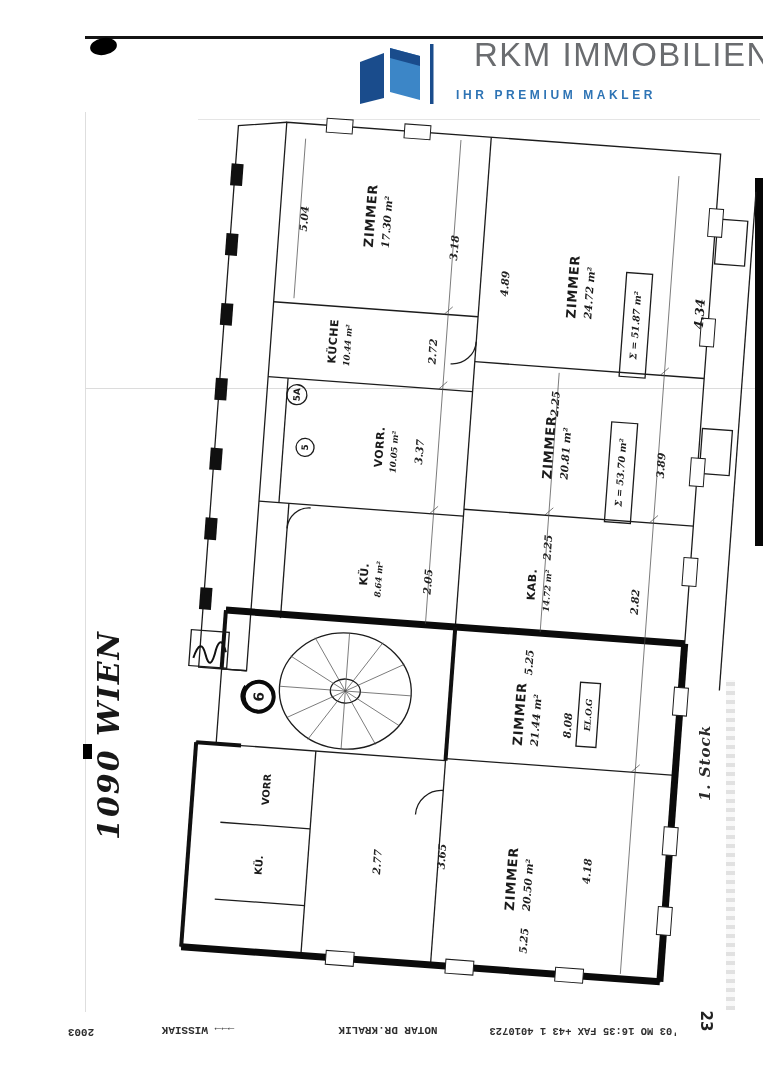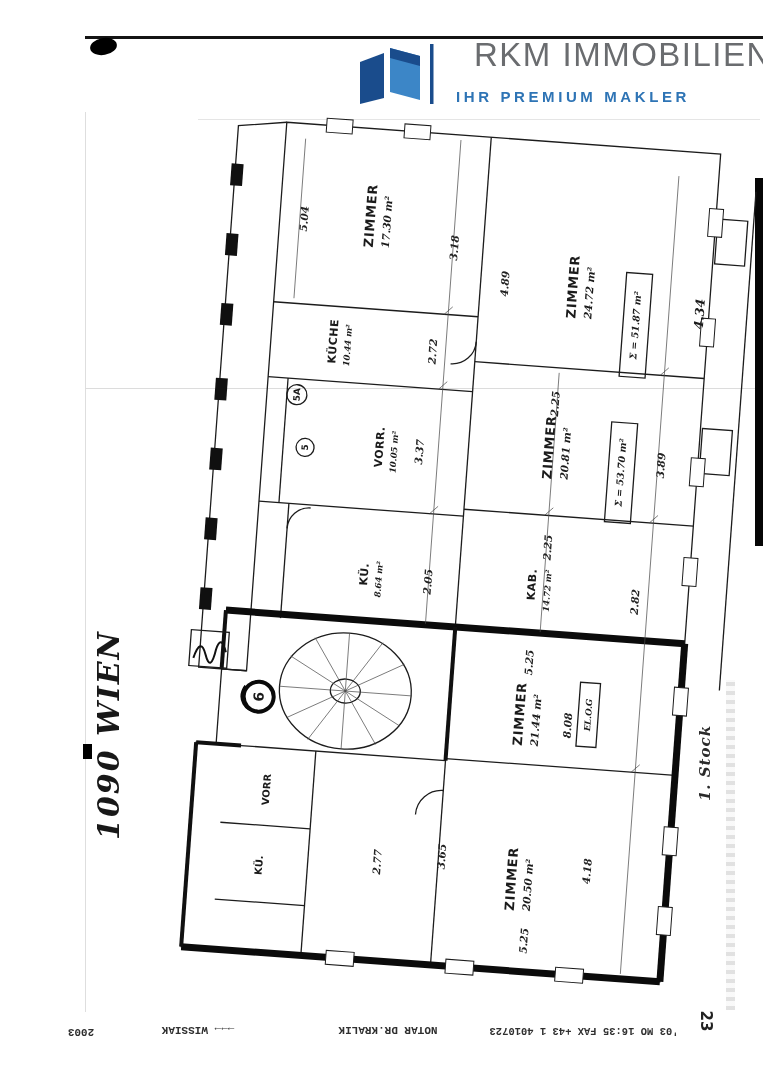--- a/index.html
+++ b/index.html
@@ -6,21 +6,21 @@
   body{
     width:763px;height:1080px;position:relative;overflow:hidden;
     background:#ffffff;font-family:"Liberation Sans",sans-serif;
   }
   .abs{position:absolute;}
   
   .top-line{left:85px;top:36px;width:678px;height:3px;background:#141414;}
   .blob{left:90px;top:38px;width:27px;height:17px;background:#000;border-radius:50%;transform:rotate(-10deg);}
   .logo-box{left:354px;top:40px;width:92px;height:66px;}
   .brand{left:452px;top:36px;font-size:33px;color:var(--brand_color);letter-spacing:1.5px;font-weight:500;white-space:nowrap;margin-left:22px;}
-  .tagline{left:456px;top:88px;font-size:15px;color:var(--tagline_color);letter-spacing:3.6px;font-weight:700;white-space:nowrap;}
+  .tagline{left:456px;top:88px;font-size:12px;color:var(--tagline_color);letter-spacing:3.6px;font-weight:700;white-space:nowrap;}
   
   .fold-v{left:85px;top:112px;width:1px;height:900px;background:#dedede;}
   .fold-h{left:85px;top:388px;width:676px;height:1px;background:#dcdcdc;}
   .fold-h2{left:198px;top:119px;width:562px;height:1px;background:#e5e5e5;}
   .edge-bar{left:755px;top:178px;width:8px;height:368px;background:#060606;}
   .noise-col{left:726px;top:680px;width:9px;height:330px;opacity:.5;
     background:repeating-linear-gradient(0deg,#c4c4c4 0 4px,#f4f4f4 4px 9px);}
   .left-dash{left:83px;top:744px;width:9px;height:15px;background:#000;}
   
   .plan-wrap{left:145px;top:110px;width:600px;height:905px;transform:rotate(4.2deg);}

